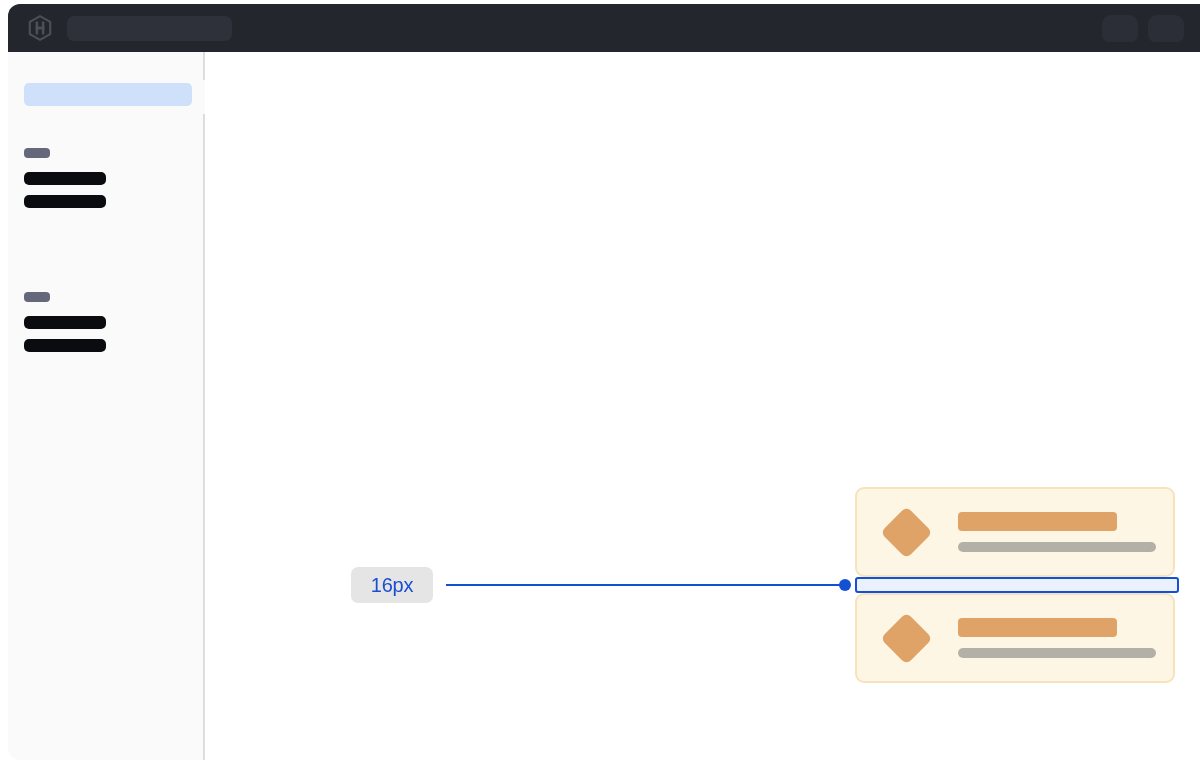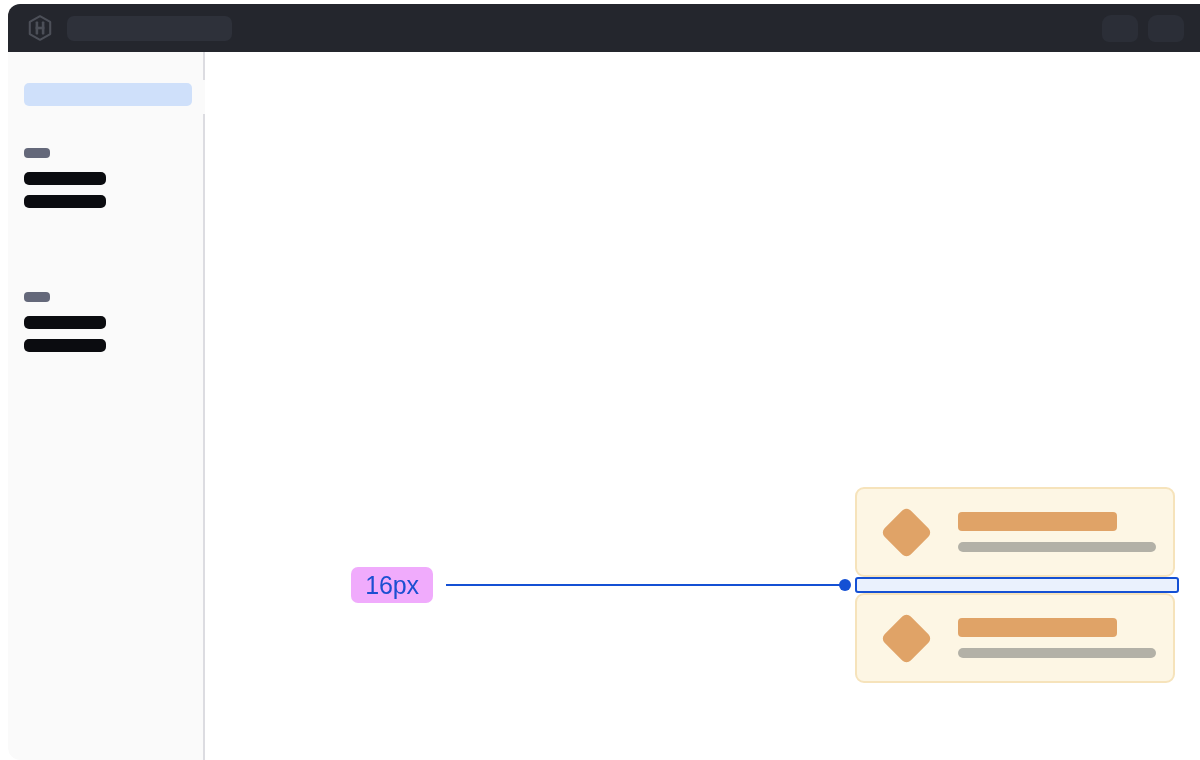--- a/index.html
+++ b/index.html
@@ -217,24 +217,24 @@
     background: #1450d4;
   }
 
   .measure-label {
     position: absolute;
     left: 343px;
     top: 563px;
     min-width: 82px;
     height: 36px;
     box-sizing: border-box;
-    background: #f0abfc;
+    background: #e5e5e5;
     border-radius: 7px;
     color: #1b4fd1;
-    font-size: 25px;
+    font-size: 20px;
     font-weight: 400;
     letter-spacing: -0.2px;
     display: flex;
     align-items: center;
     justify-content: center;
     font-family: "Liberation Sans", sans-serif;
   }
 </style>
 </head>
 <body>

